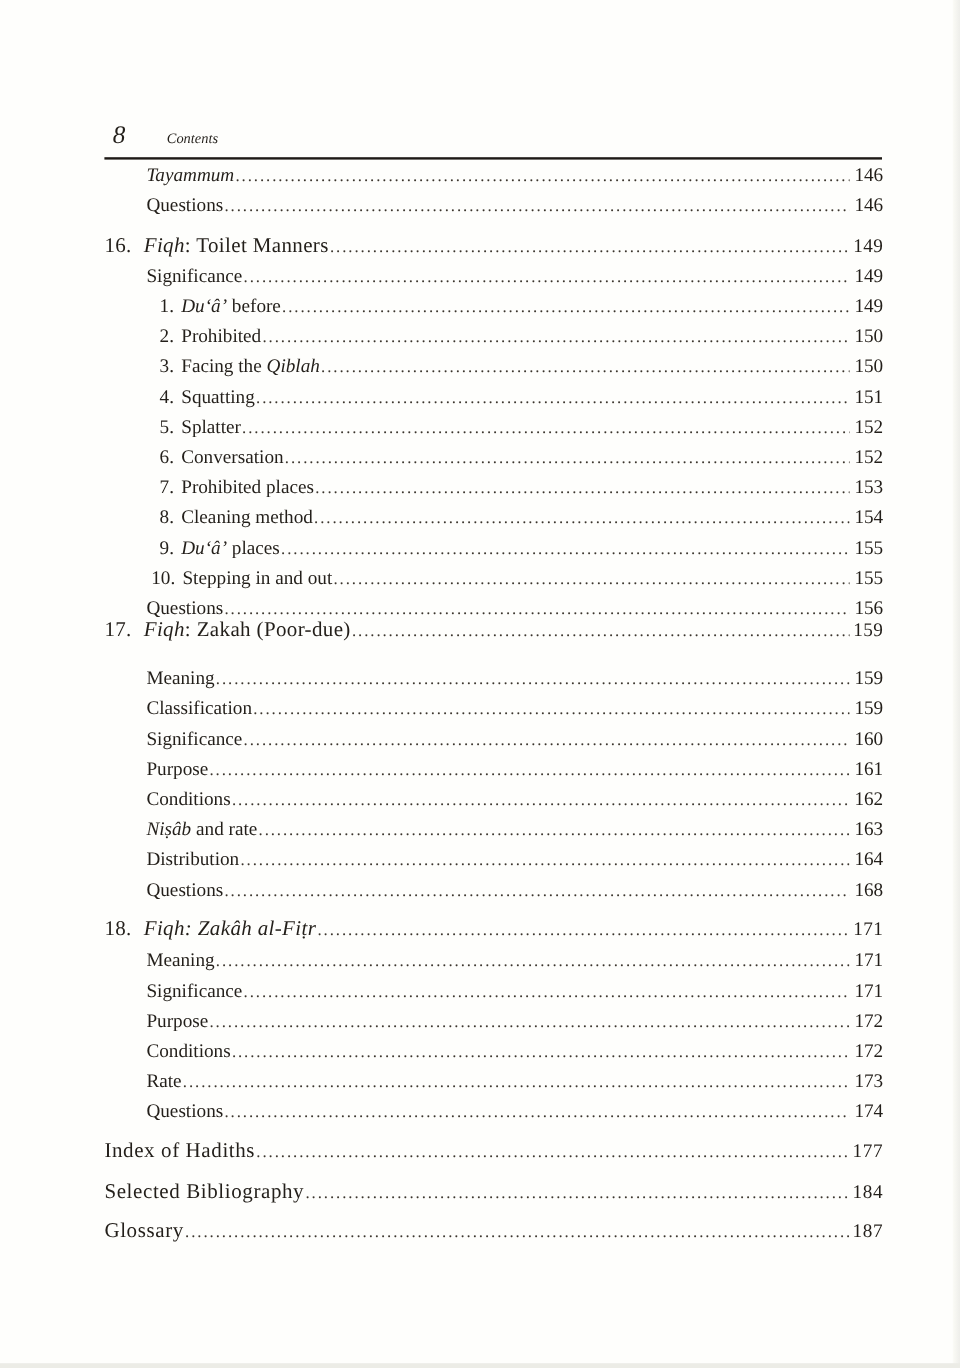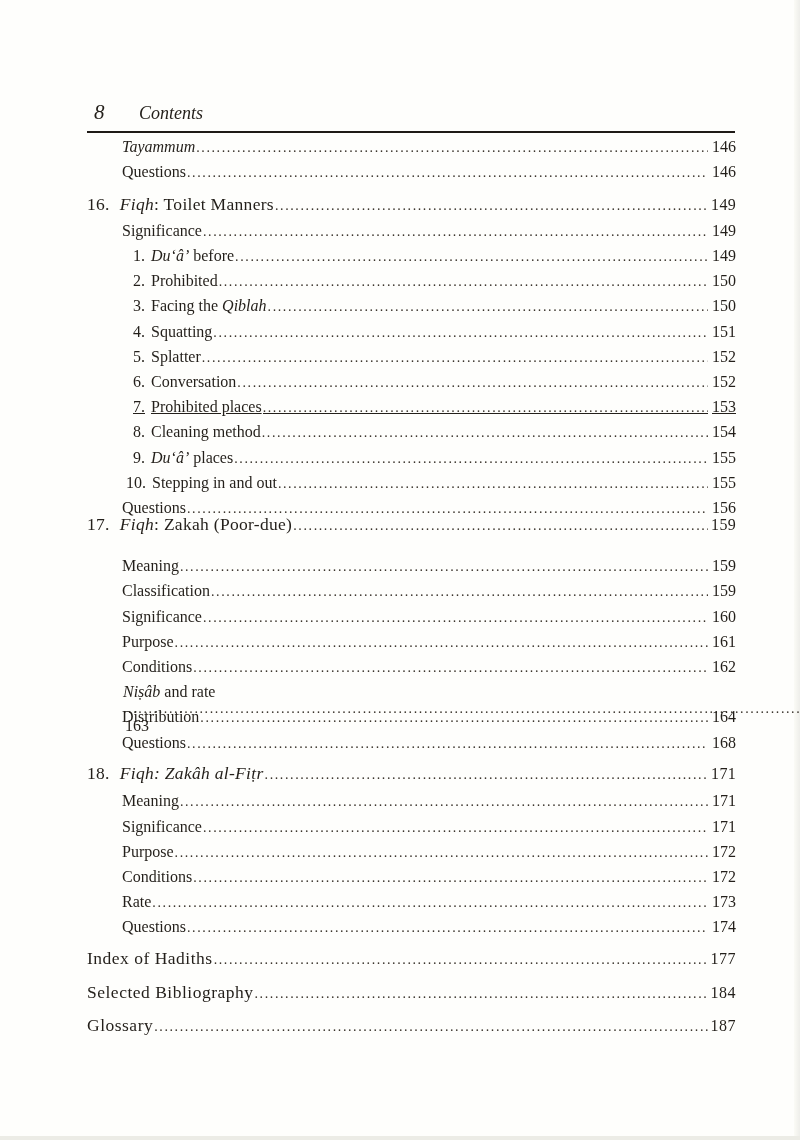--- a/index.html
+++ b/index.html
@@ -33,21 +33,21 @@
       top: 100px;
       font-style: italic;
       display: flex;
       align-items: baseline;
     }
     .running-head .pnum {
       font-size: 21px;
       width: 45px;
     }
     .running-head .title {
-      font-size: 18px;
+      font-size: 12px;
     }
     .rule {
       position: absolute;
       left: 87px;
       top: 131px;
       width: 648px;
       height: 2px;
       background: #1e1a16;
     }
     .toc {
@@ -151,21 +151,21 @@
     <div class="entry lvl-2" style="top: 210px;">
       <span class="label"><span class="num">5.</span><span>Splatter</span></span>
       <span class="leader"></span>
       <span class="page">152</span>
     </div>
     <div class="entry lvl-2" style="top: 235px;">
       <span class="label"><span class="num">6.</span><span>Conversation</span></span>
       <span class="leader"></span>
       <span class="page">152</span>
     </div>
-    <div class="entry lvl-2" style="top: 260px; text-decoration: underline;">
+    <div class="entry lvl-2" style="top: 260px;">
       <span class="label"><span class="num">7.</span><span>Prohibited places</span></span>
       <span class="leader"></span>
       <span class="page">153</span>
     </div>
     <div class="entry lvl-2" style="top: 285px;">
       <span class="label"><span class="num">8.</span><span>Cleaning method</span></span>
       <span class="leader"></span>
       <span class="page">154</span>
     </div>
     <div class="entry lvl-2" style="top: 311px;">
@@ -206,21 +206,21 @@
     <div class="entry lvl-1" style="top: 495px;">
       <span class="label"><span>Purpose</span></span>
       <span class="leader"></span>
       <span class="page">161</span>
     </div>
     <div class="entry lvl-1" style="top: 520px;">
       <span class="label"><span>Conditions</span></span>
       <span class="leader"></span>
       <span class="page">162</span>
     </div>
-    <div class="entry lvl-1" style="top: 545px; flex-direction: column;">
+    <div class="entry lvl-1" style="top: 545px;">
       <span class="label"><i>Niṣâb</i><span> and rate</span></span>
       <span class="leader"></span>
       <span class="page">163</span>
     </div>
     <div class="entry lvl-1" style="top: 570px;">
       <span class="label"><span>Distribution</span></span>
       <span class="leader"></span>
       <span class="page">164</span>
     </div>
     <div class="entry lvl-1" style="top: 596px;">

